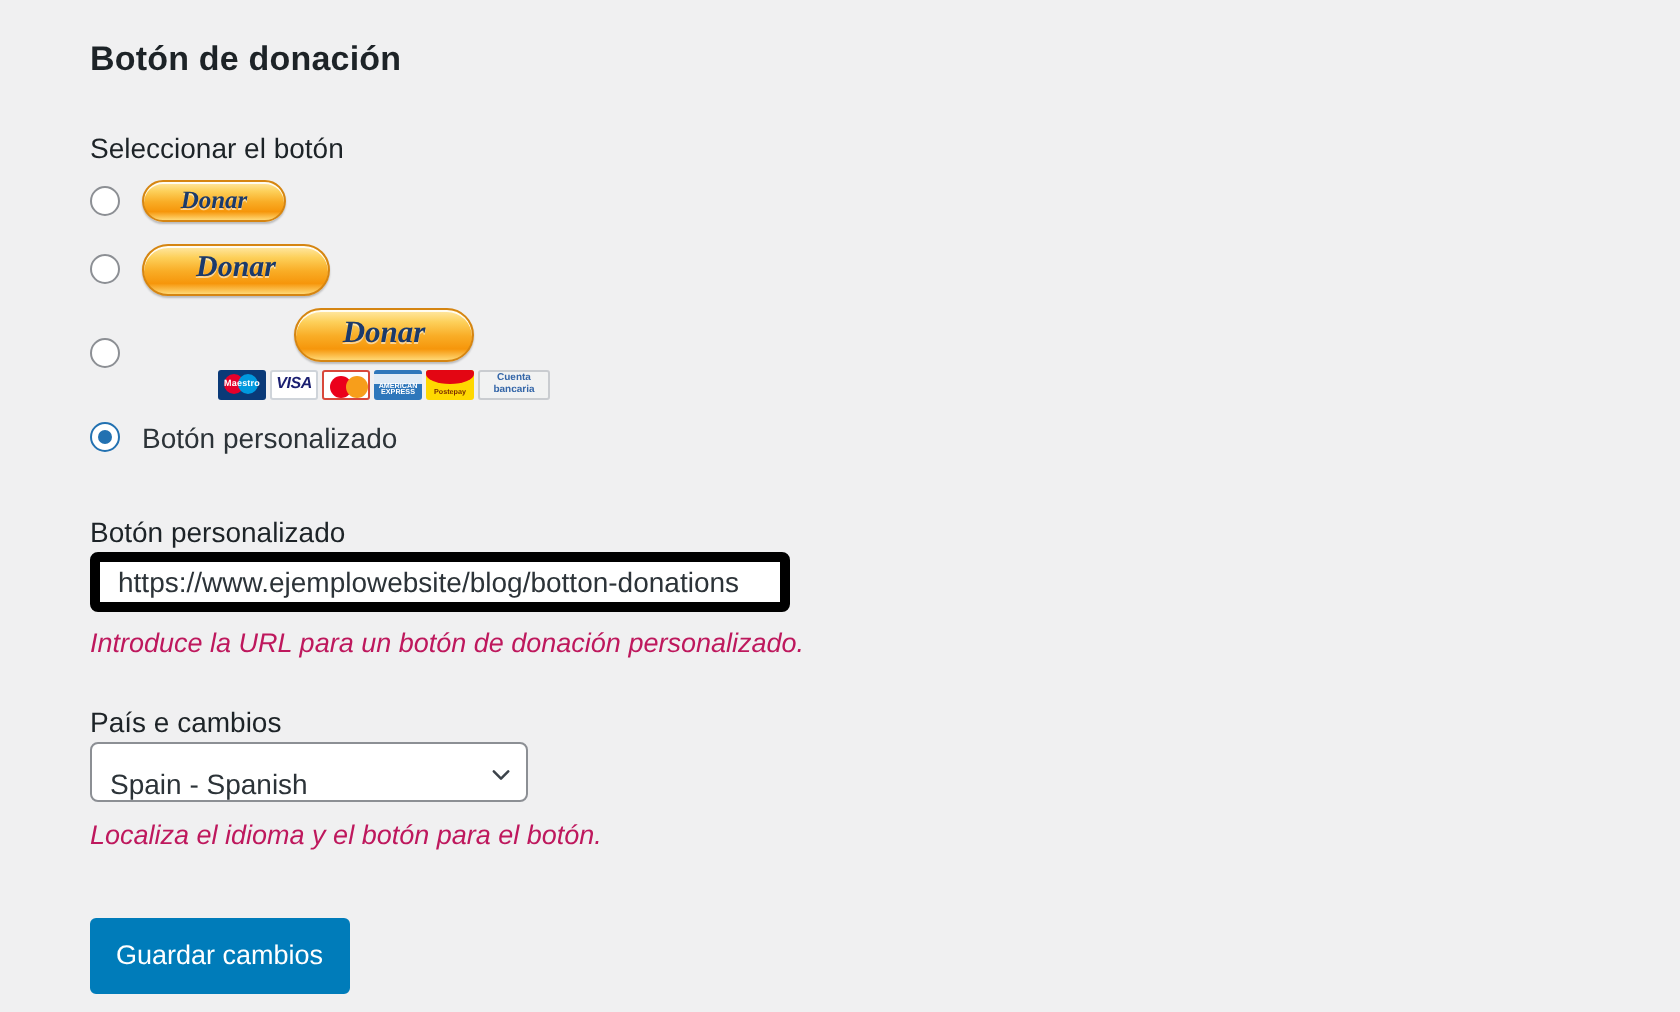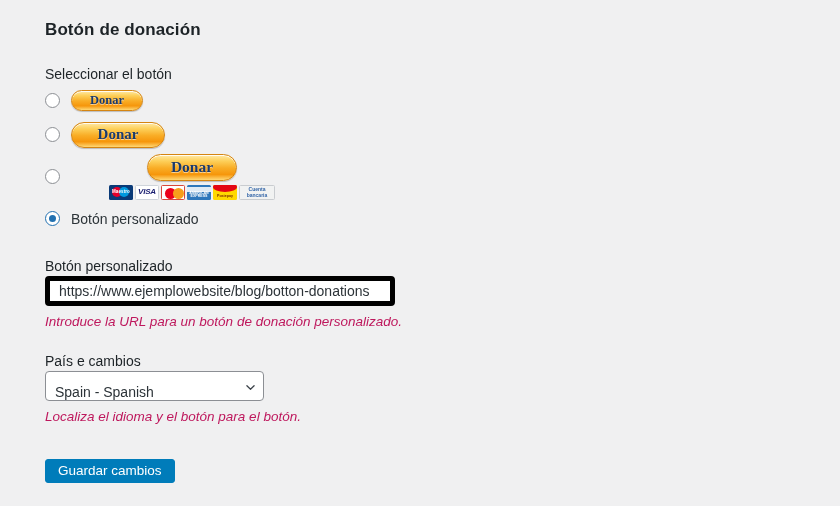--- a/index.html
+++ b/index.html
@@ -127,20 +127,21 @@
     background: linear-gradient(to bottom,
         #ffe9a8 0%,
         #fdd05a 24%,
         #f9ad26 52%,
         #f6960b 78%,
         #ffd875 100%);
     box-shadow: inset 0 1px 0 rgba(255,255,255,.85),
                 0 1px 1px rgba(0,0,0,.22);
     color: #1b3a6b;
     font-family: "Liberation Serif", serif;
+    font-style: italic;
     font-weight: bold;
     text-shadow: 0 1px 0 rgba(255,255,255,.55);
     cursor: pointer;
     white-space: nowrap;
   }
 
   .donate-sm {
     width: 72px;
     height: 21px;
     font-size: 12.5px;
@@ -327,21 +328,21 @@
   
   .submit-wrap {
     position: absolute;
     left: 18px;
     top: 459px;
   }
   .submit-btn {
     display: inline-flex;
     align-items: center;
     justify-content: center;
-    height: 24px;
+    height: 38px;
     padding: 0 12px;
     background: #007cba;
     border: 1px solid #007cba;
     border-radius: 3px;
     color: #fff;
     font-family: "Liberation Sans", sans-serif;
     font-size: 13.5px;
     line-height: 1;
     cursor: pointer;
   }

